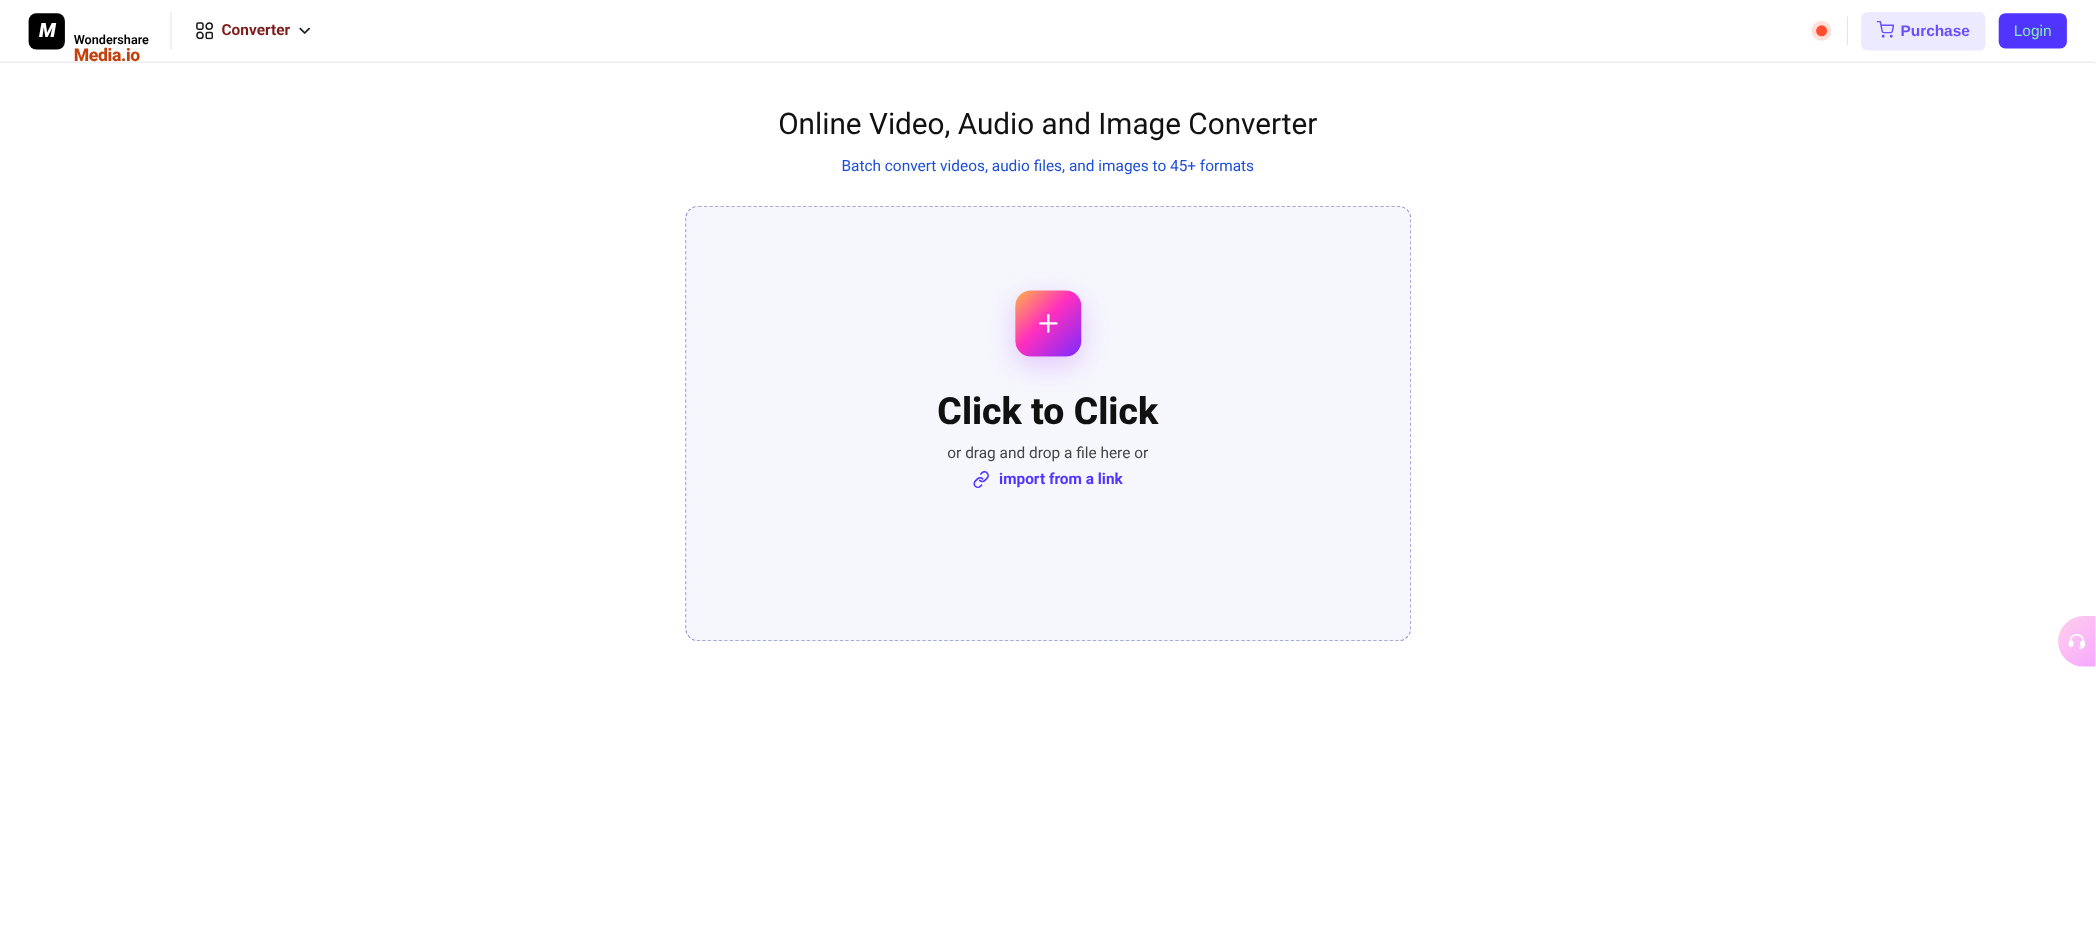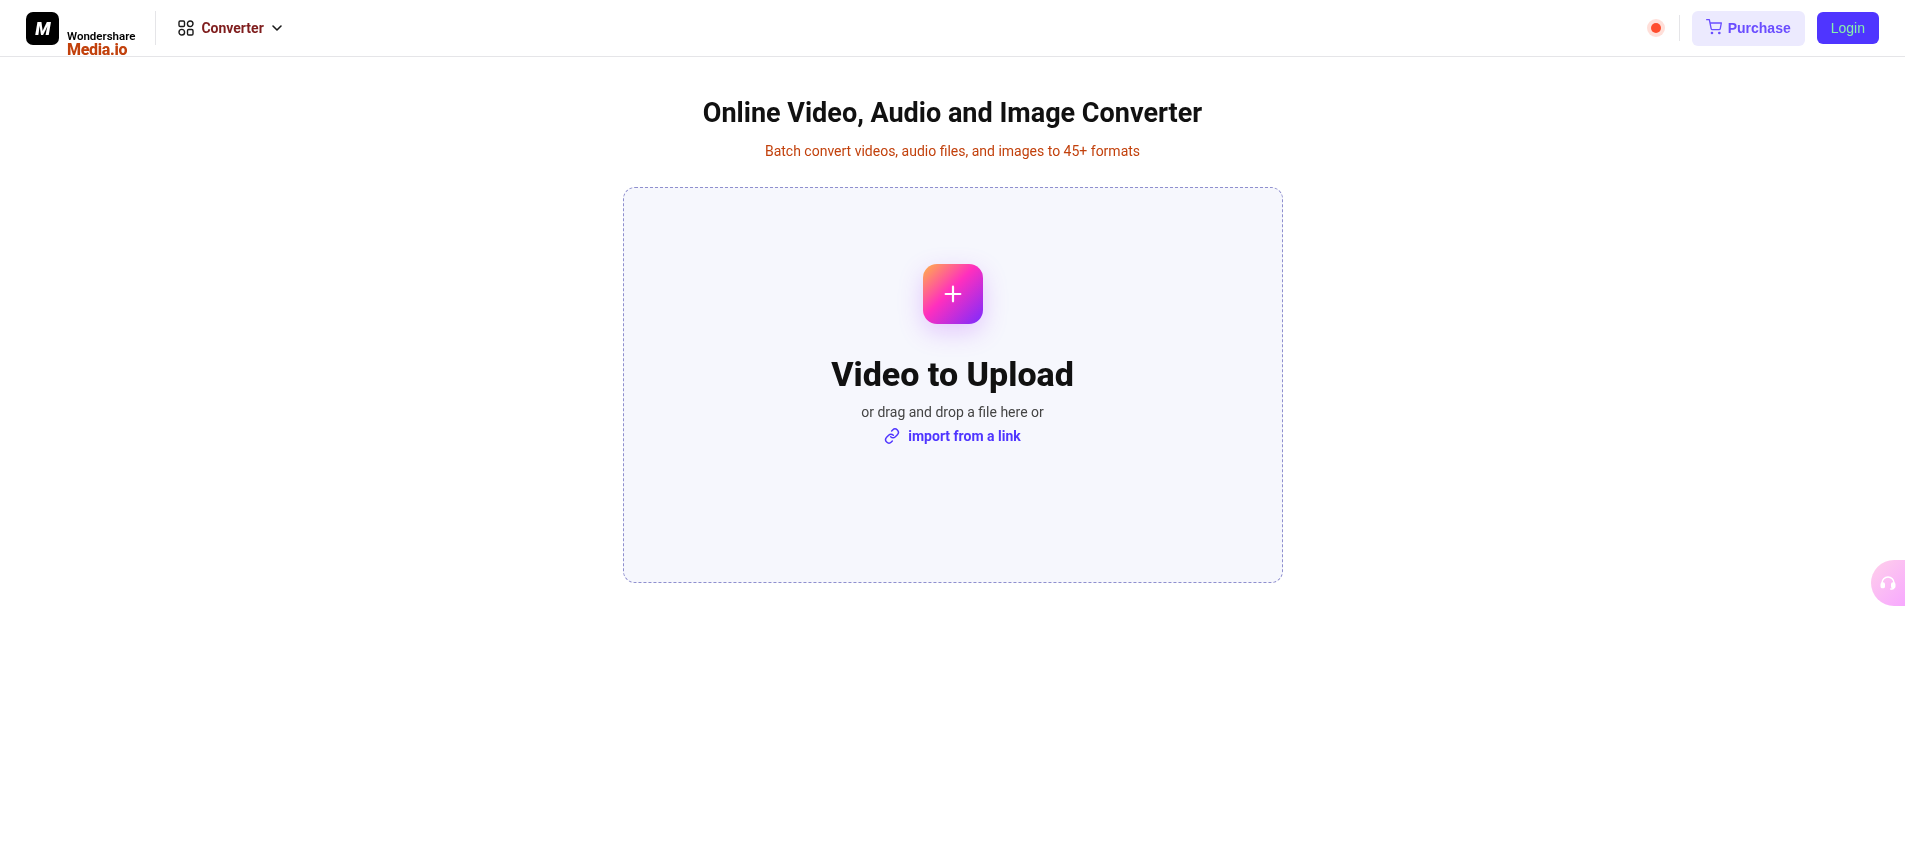--- a/index.html
+++ b/index.html
@@ -138,28 +138,28 @@
 
 
 .main {
   padding-top: 40px;
   display: flex;
   flex-direction: column;
   align-items: center;
 }
 .page-title {
   font-size: 27px;
-  font-weight: 700;
+  font-weight: 400;
   color: #111;
   text-align: center;
 }
 .page-subtitle {
   margin-top: 14px;
   font-size: 14px;
-  color: #c2410c;
+  color: #1d4ed8;
   text-align: center;
 }
 .dropzone {
   margin-top: 28px;
   width: 660px;
   height: 396px;
   border: 1px dashed #8f8fce;
   border-radius: 12px;
   background: #f6f7fd;
   display: flex;
@@ -278,21 +278,21 @@
   <h1 class="page-title">Online Video, Audio and Image Converter</h1>
   <p class="page-subtitle">Batch convert videos, audio files, and images to 45+ formats</p>
 
   <div class="dropzone">
     <div class="upload-icon">
       <svg width="22" height="22" viewBox="0 0 24 24" fill="none" stroke="#fff" stroke-width="2.4" stroke-linecap="round">
         <line x1="12" y1="4" x2="12" y2="20"></line>
         <line x1="4" y1="12" x2="20" y2="12"></line>
       </svg>
     </div>
-    <div class="upload-title">Video to Upload</div>
+    <div class="upload-title">Click to Click</div>
     <div class="upload-sub">or drag and drop a file here or</div>
     <a class="import-link">
       <span class="link-icon">
         <svg viewBox="0 0 24 24" fill="none" stroke="#4f35ff" stroke-width="2.2" stroke-linecap="round" stroke-linejoin="round">
           <path d="M10 13a5 5 0 0 0 7.07 0l3-3a5 5 0 0 0-7.07-7.07l-1.5 1.5"></path>
           <path d="M14 11a5 5 0 0 0-7.07 0l-3 3a5 5 0 0 0 7.07 7.07l1.5-1.5"></path>
         </svg>
       </span>
       <span>import from a link</span>
     </a>

